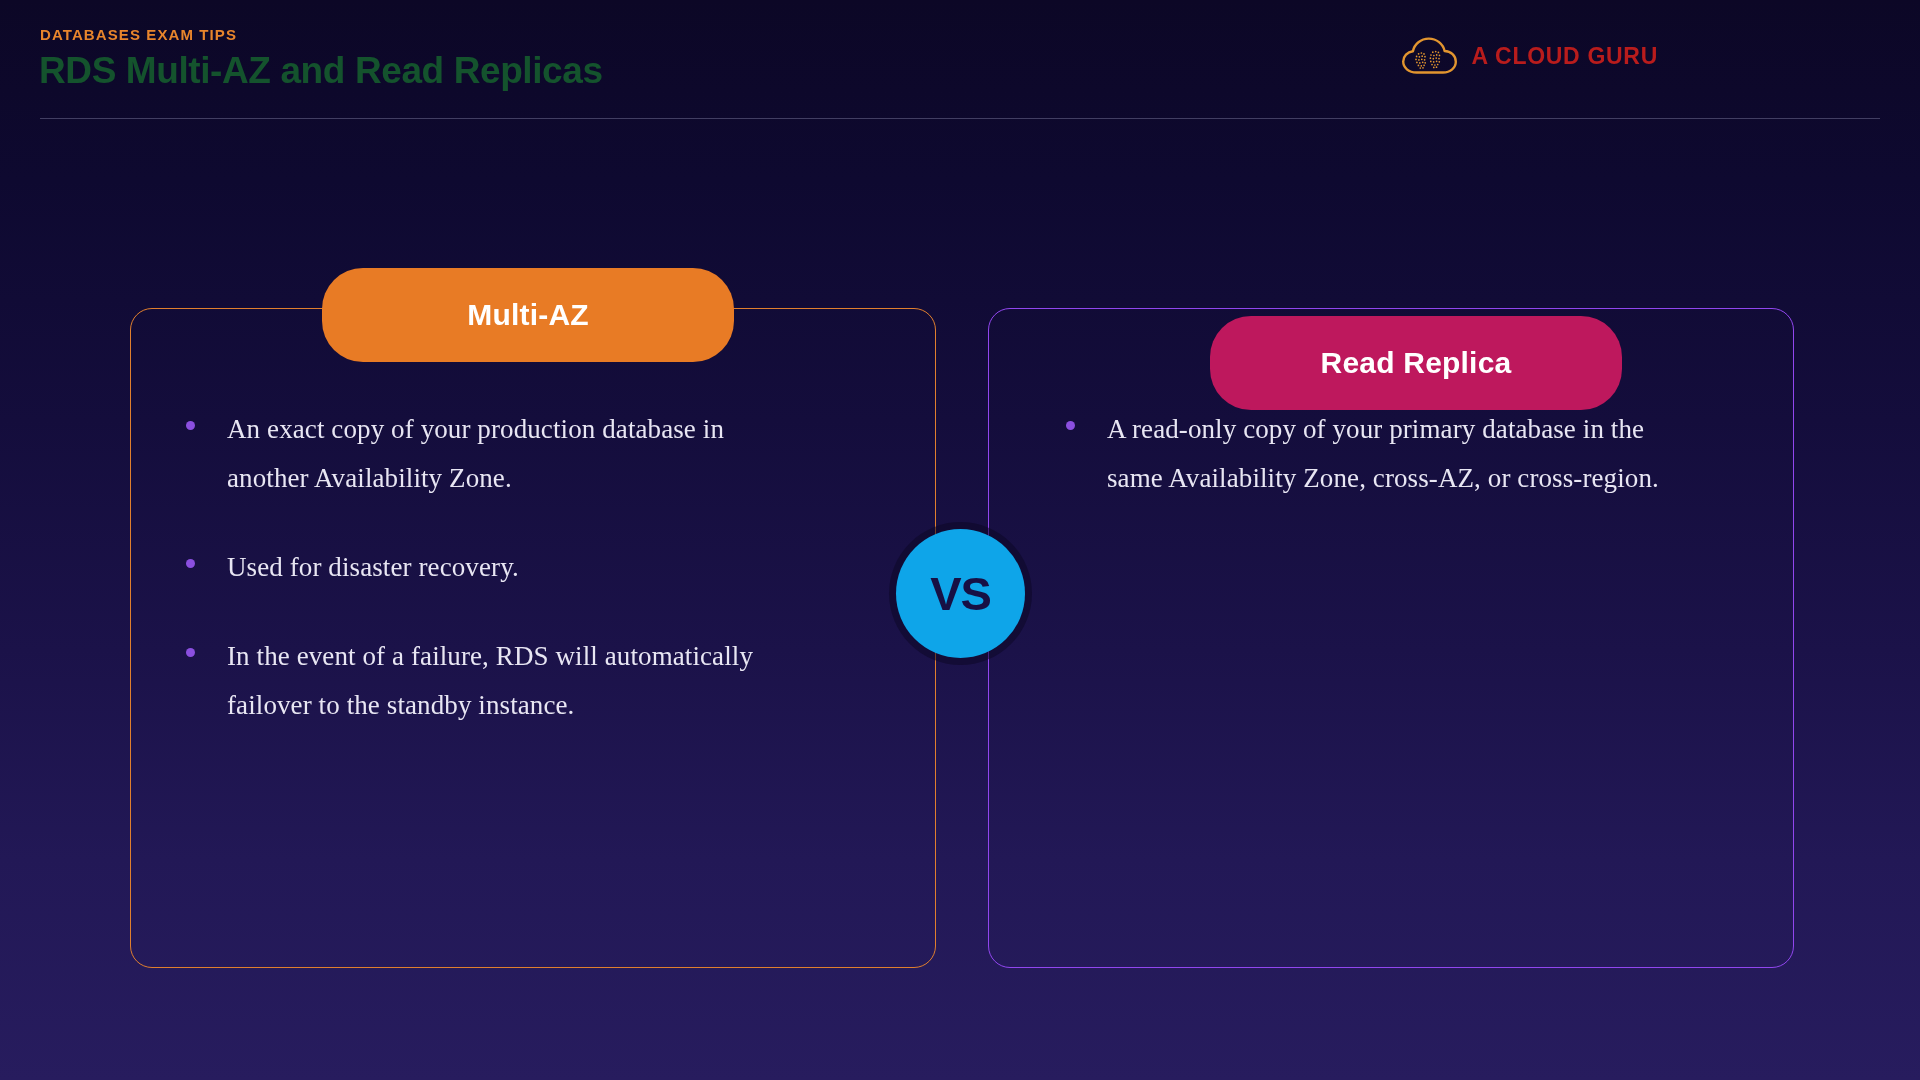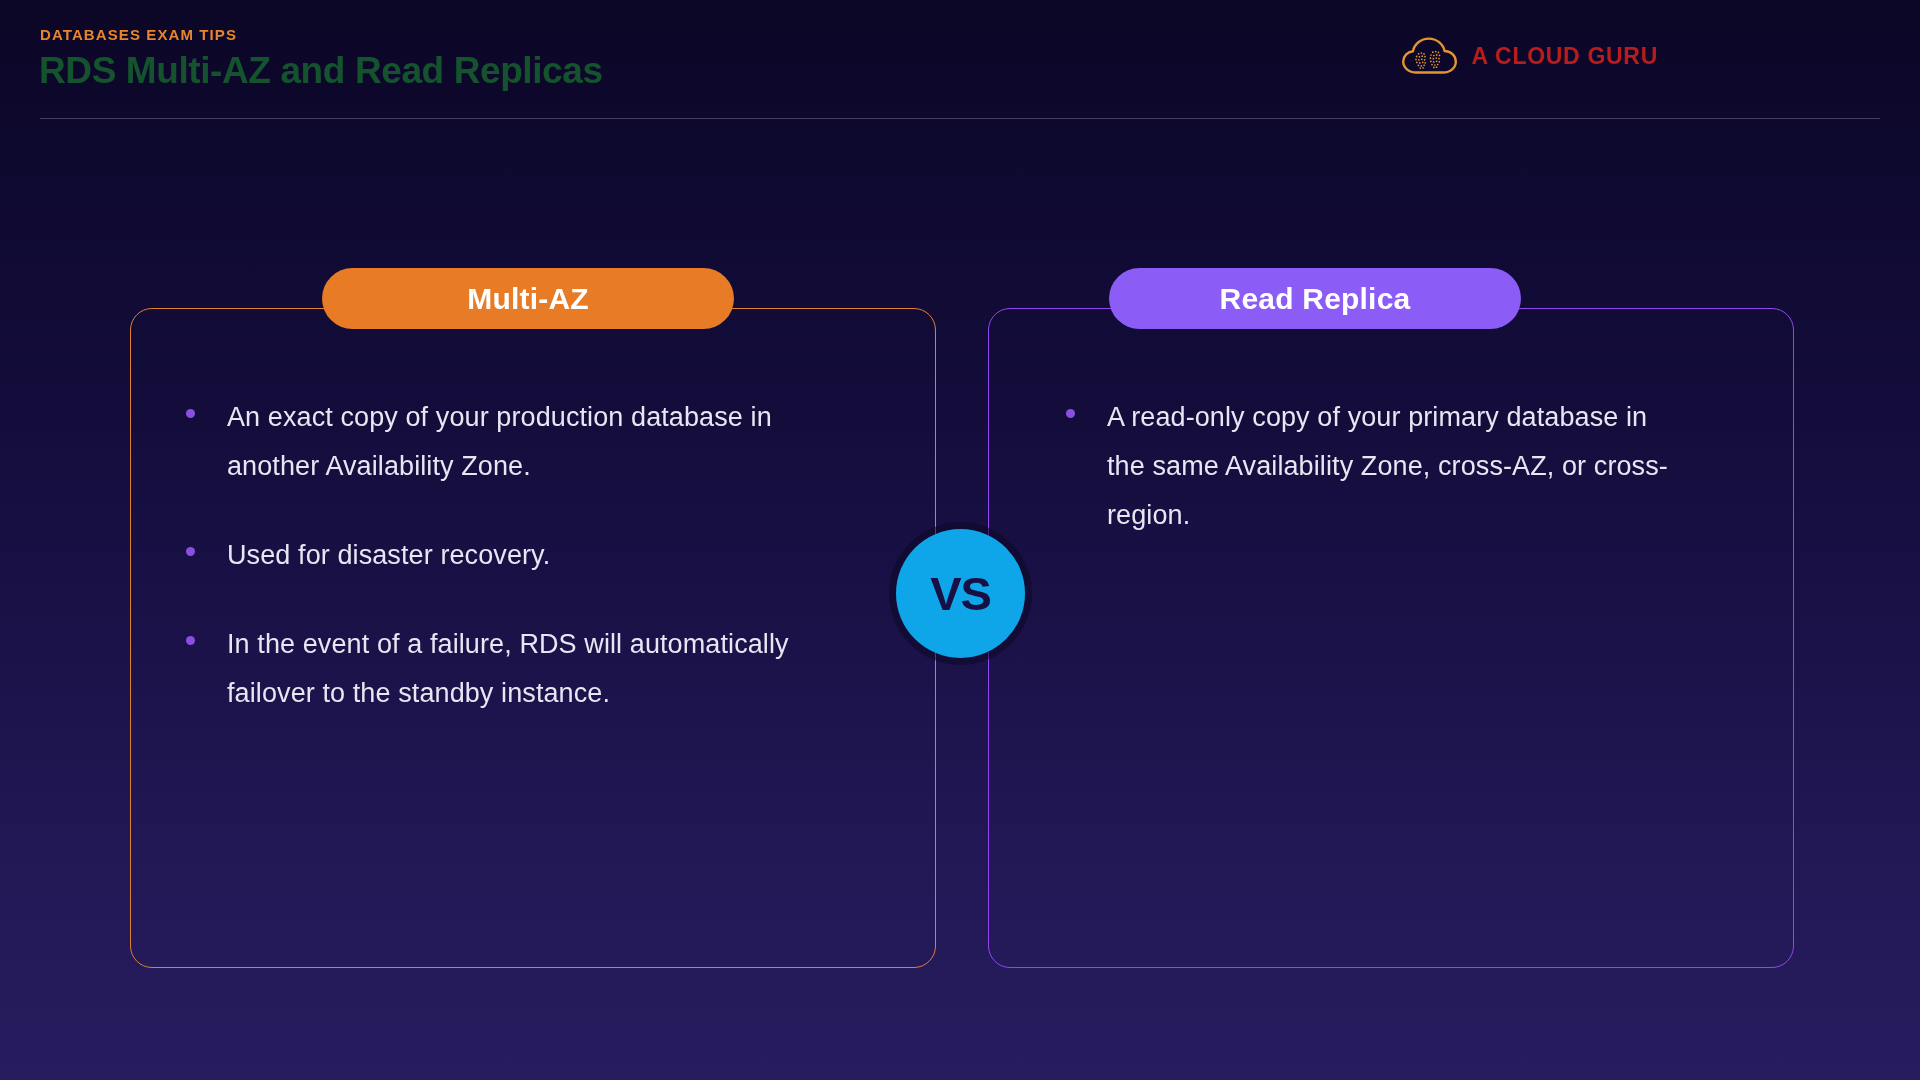--- a/index.html
+++ b/index.html
@@ -87,40 +87,41 @@
   }
 
   #card-multiaz { left:130px;  border-color:#e07f2e; }
   #card-replica { left:988px;  border-color:#9146ef; }
 
   
   .pill {
     position:absolute;
     top:268px;
     width:412px;
-    height:61px;
+    height:94px;
     border-radius:41px;
     display:flex;
     align-items:center;
     justify-content:center;
     font-size:30px;
     font-weight:bold;
     letter-spacing:0.2px;
     color:#ffffff;
     z-index:5;
   }
 
   #pill-multiaz { left:322px;  background:#e87b25; }
-  #pill-replica { left:1109px; background:#8b5cf6; }
+  #pill-replica { left:1210px; background:#be185d;margin-top:48px; }
 
   
   .bullet-list {
     position:absolute;
-    top:393px;
+    top:405px;
     width:620px;
+    font-family:Liberation Serif, serif;
   }
 
   #list-multiaz { left:186px; }
   #list-replica { left:1066px; }
 
   .bullet-item {
     display:flex;
     align-items:flex-start;
     margin-bottom:40px;
   }

